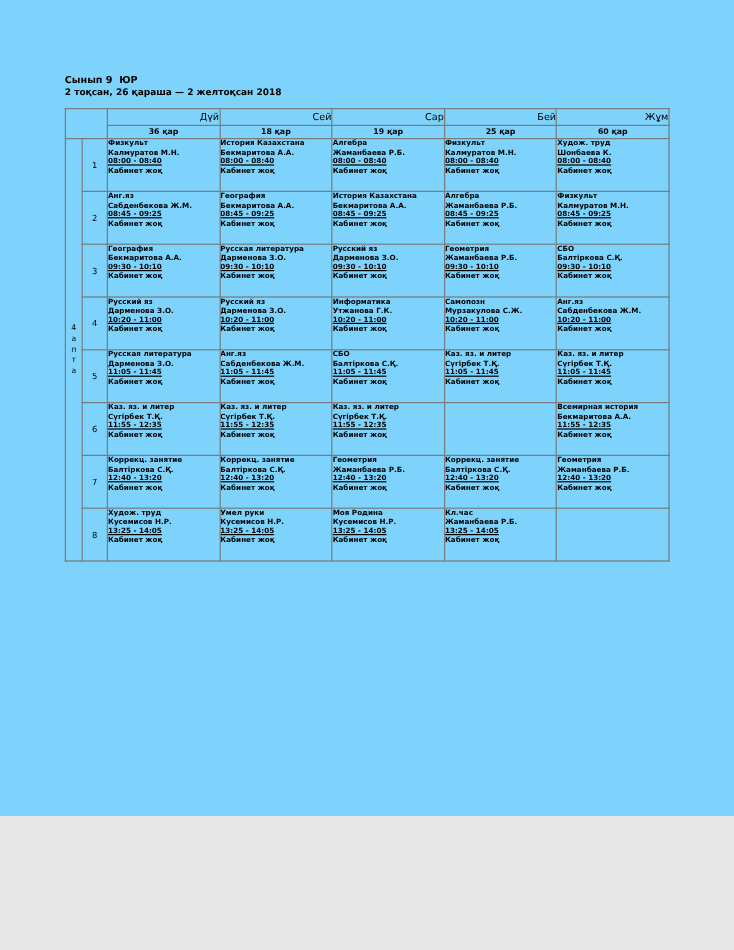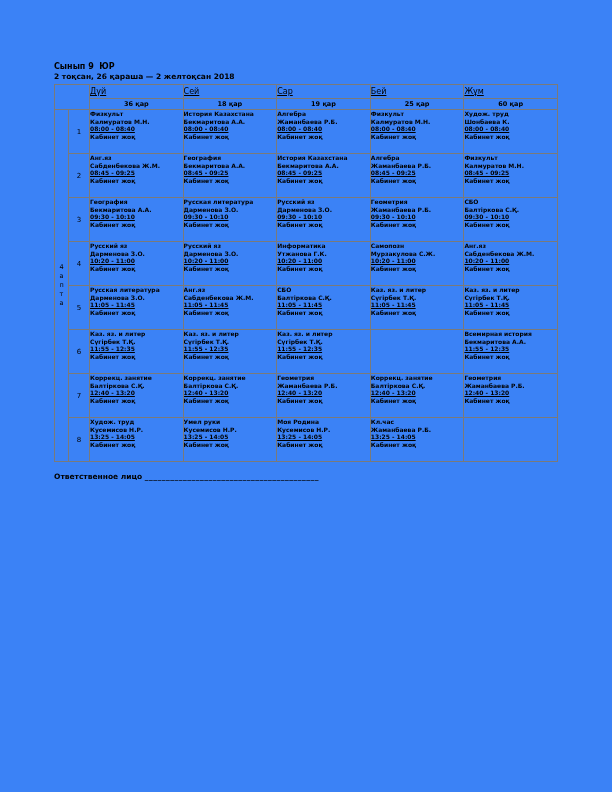--- a/index.html
+++ b/index.html
@@ -1,35 +1,35 @@
 <!DOCTYPE html>
 <html><head>
 <meta charset="utf-8">
 <style>
   html,body{margin:0;padding:0;background:#e8e8e8;}
   .page{
     position:relative;
-    width:612px;height:792px;
-    background:#3b82f6;
+    width:612px;height:680px;
+    background:#7dd3fc;
     font-family:"DejaVu Sans", sans-serif;
     color:#000;
     overflow:hidden;
     margin:0 auto;
     box-sizing:border-box;
   }
   .content{position:absolute;left:54px;top:62px;width:504px;}
   .title{font-size:8px;font-weight:bold;line-height:10px;white-space:pre;}
-  .subtitle{font-size:7.5px;font-weight:bold;line-height:10px;margin-bottom:2px;white-space:pre;}
+  .subtitle{font-size:7.5px;font-weight:bold;line-height:10px;margin-bottom:8px;white-space:pre;}
   table.timetable{border-collapse:collapse;table-layout:fixed;width:503px;}
   table.timetable th, table.timetable td{
     border:1px solid #7a7a7a;
     padding:0;
     overflow:hidden;
   }
-  th.day{font-size:8px;font-weight:normal;text-align:left;height:13px;text-decoration:underline;}
+  th.day{font-size:8px;font-weight:normal;text-align:right;height:13px;}
   th.date{font-size:6.5px;font-weight:bold;text-align:center;height:10px;}
   td.week{
     text-align:center;vertical-align:middle;
     font-size:6.5px;line-height:9px;font-weight:normal;
   }
   td.period{text-align:center;vertical-align:middle;font-size:7px;font-weight:normal;}
   td.lesson{
     vertical-align:top;height:43px;
     padding:1px 2px;
     font-size:6px;font-weight:bold;line-height:7.5px;
@@ -332,15 +332,14 @@
               <div class="line subject">Кл.час</div>
               <div class="line teacher">Жаманбаева Р.Б.</div>
               <div class="line time">13:25 - 14:05</div>
               <div class="line room">Кабинет жоқ</div>
             </td>
             <td class="lesson"></td>
           </tr>
         </tbody>
     </table>
 
-    <div class="footer"><span>Ответственное лицо </span><span class="sign-line">_________________________________________</span></div>
   </div>
 </div>
 
 </body></html>

